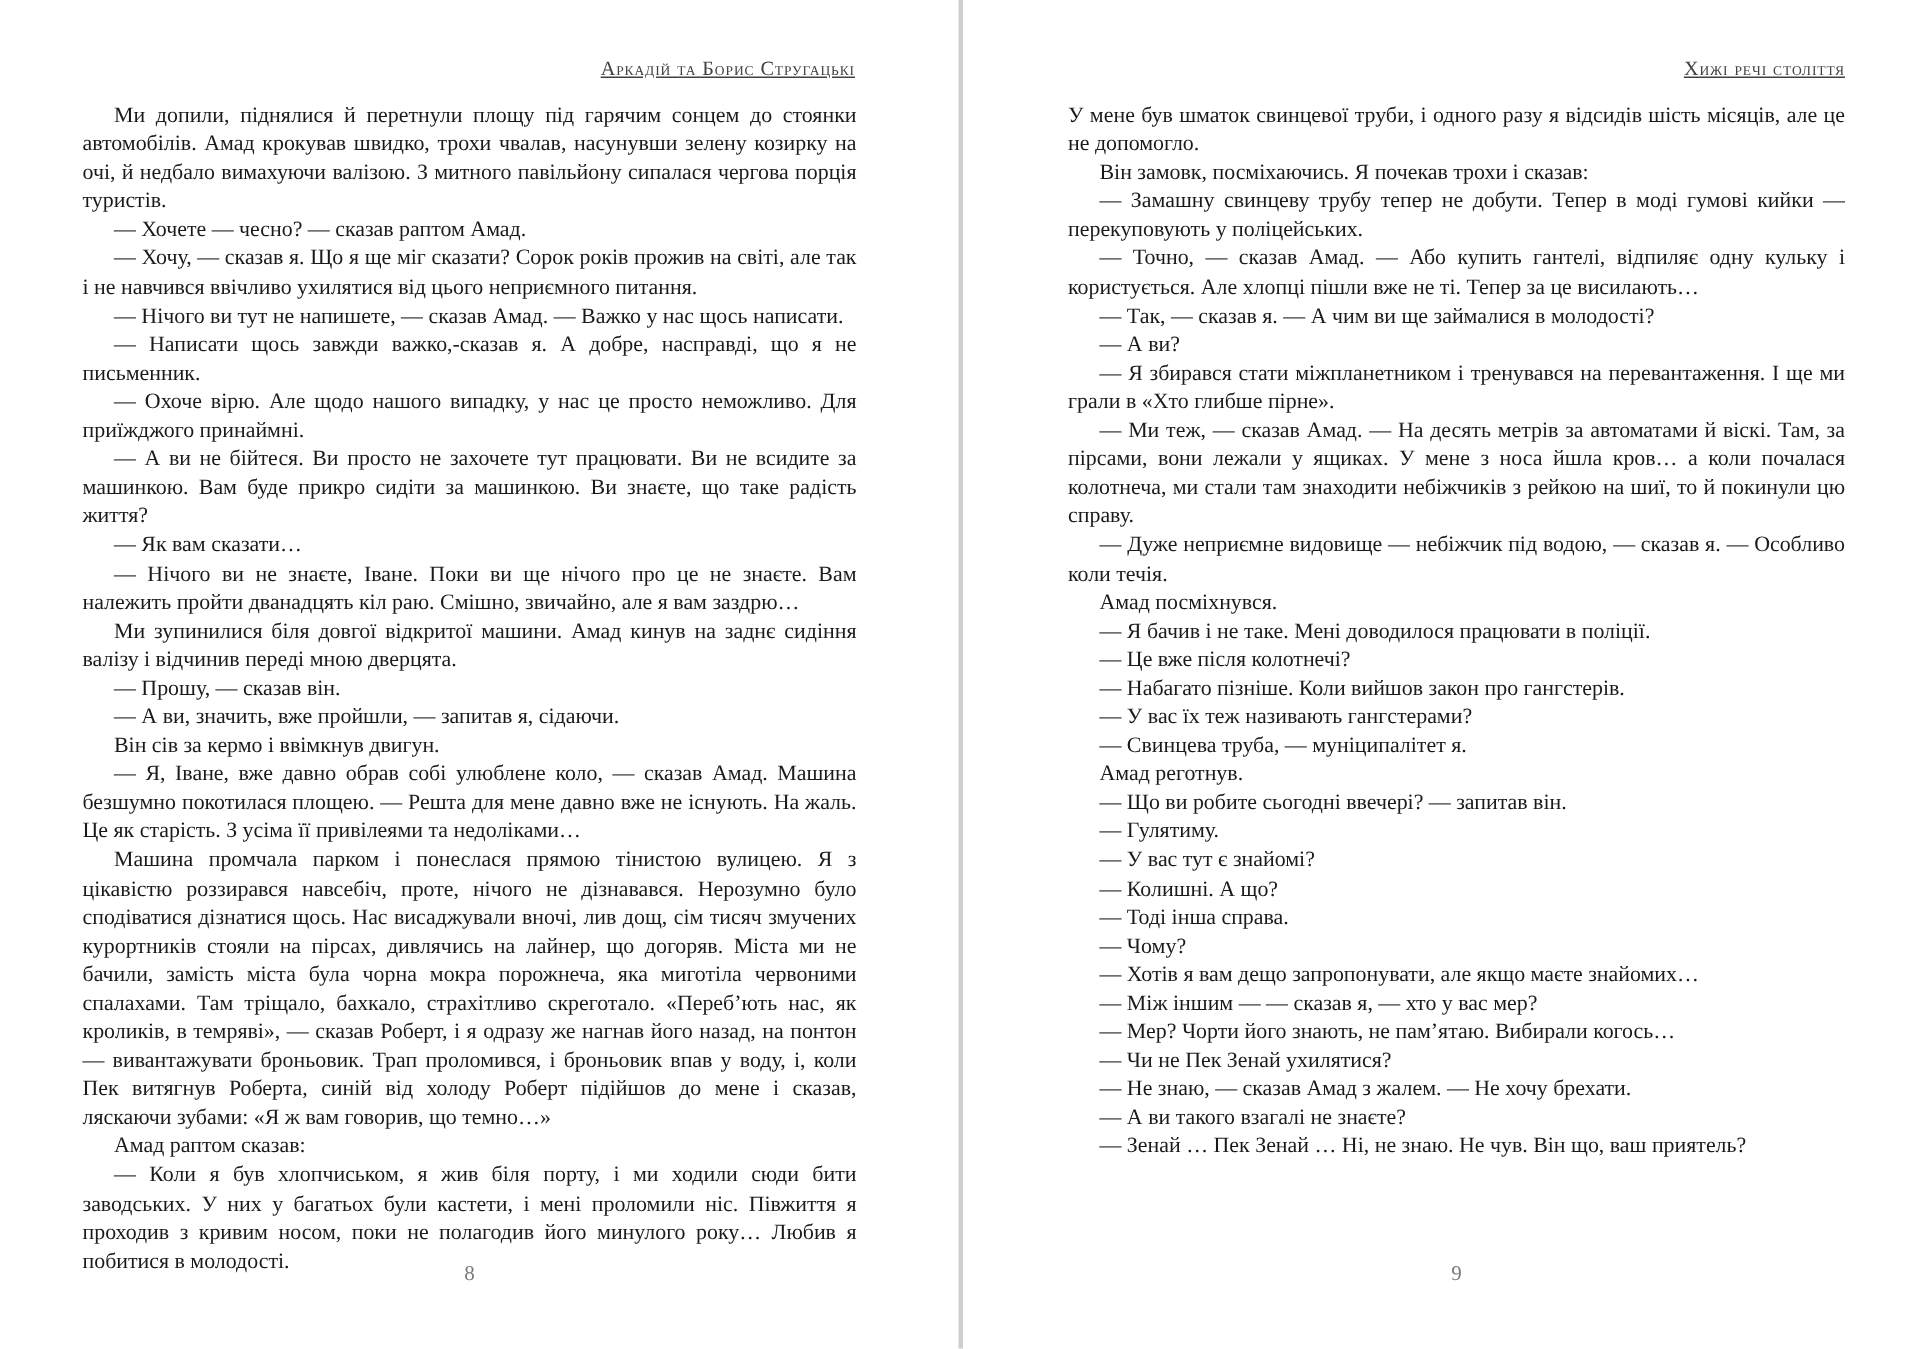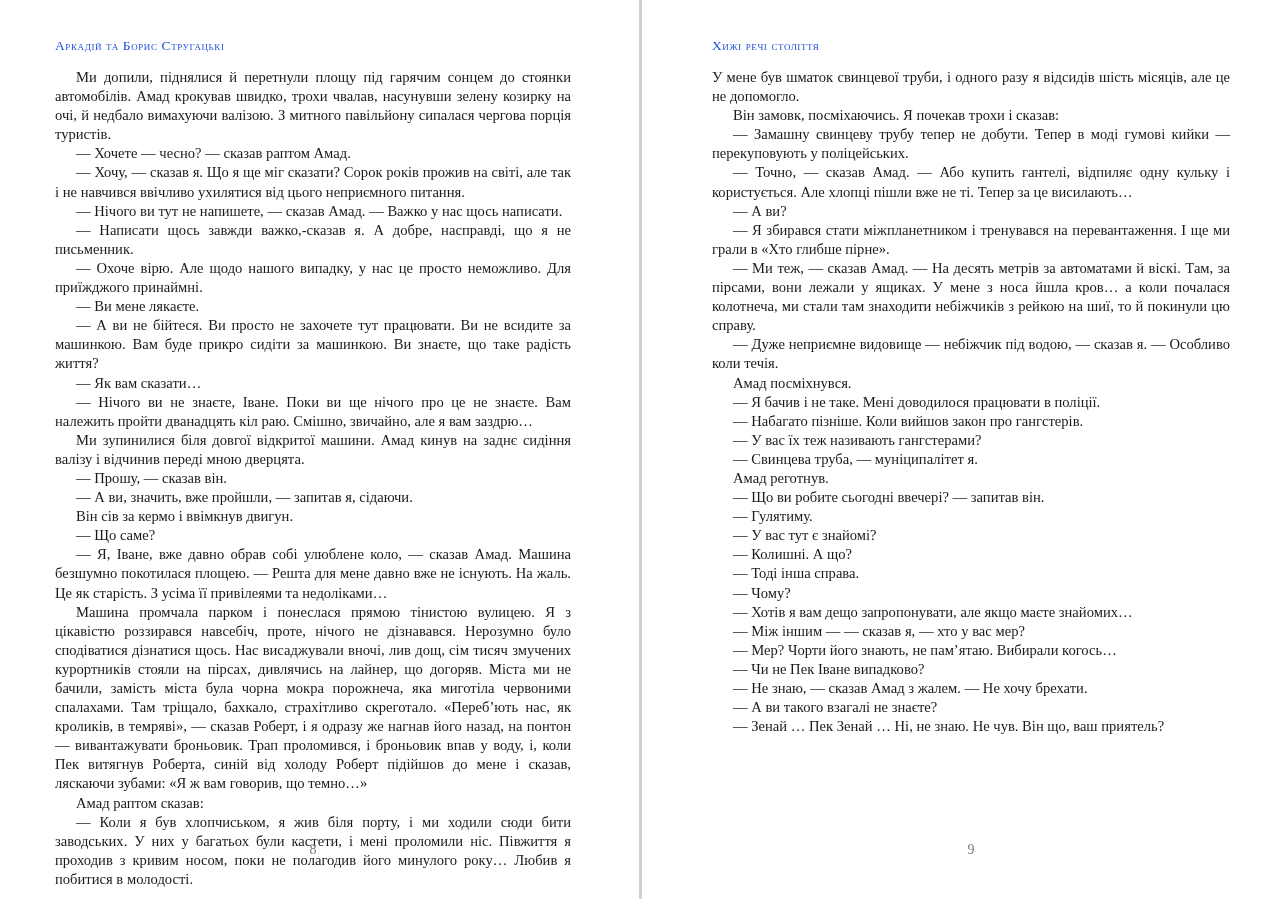--- a/index.html
+++ b/index.html
@@ -33,25 +33,26 @@
       height: 899px;
     }
     .page.left { left: 0; width: 639px; }
     .page.right { left: 642px; width: 540px; }
 
     .running-head {
       position: absolute;
       top: 38px;
       left: 0;
       right: 0;
-      text-align: left;
+      text-align: right;
       font-variant: small-caps;
       letter-spacing: 0.6px;
       font-size: 13.5px;
-      color: #1d4ed8;
+      color: #404040;
+      text-decoration: underline;
     }
     .page.left .running-head { left: 55px; width: 515px; right: auto; }
     .page.right .running-head { left: 70px; width: 518px; right: auto; }
 
     .body-text {
       position: absolute;
       top: 68px;
       font-size: 14.6px;
       line-height: 19.1px;
       text-align: justify;
@@ -87,66 +88,66 @@
 
   <div class="page left">
     <div class="running-head">Аркадій та Борис Стругацькі</div>
     <div class="body-text">
       <p>Ми допили, піднялися й перетнули площу під гарячим сонцем до стоянки автомобілів. Амад крокував швидко, трохи чвалав, насунувши зелену козирку на очі, й недбало вимахуючи валізою. З митного павільйону сипалася чергова порція туристів.</p>
       <p>— Хочете — чесно? — сказав раптом Амад.</p>
       <p>— Хочу, — сказав я. Що я ще міг сказати? Сорок років прожив на світі, але так і не навчився ввічливо ухилятися від цього неприємного питання.</p>
       <p>— Нічого ви тут не напишете, — сказав Амад. — Важко у нас щось написати.</p>
       <p>— Написати щось завжди важко,-сказав я. А добре, насправді, що я не письменник.</p>
       <p>— Охоче вірю. Але щодо нашого випадку, у нас це просто неможливо. Для приїжджого принаймні.</p>
-      <p>— Ви мене лякаєте.</p>
       <p>— А ви не бійтеся. Ви просто не захочете тут працювати. Ви не всидите за машинкою. Вам буде прикро сидіти за машинкою. Ви знаєте, що таке радість життя?</p>
       <p>— Як вам сказати…</p>
       <p>— Нічого ви не знаєте, Іване. Поки ви ще нічого про це не знаєте. Вам належить пройти дванадцять кіл раю. Смішно, звичайно, але я вам заздрю…</p>
       <p>Ми зупинилися біля довгої відкритої машини. Амад кинув на заднє сидіння валізу і відчинив переді мною дверцята.</p>
       <p>— Прошу, — сказав він.</p>
       <p>— А ви, значить, вже пройшли, — запитав я, сідаючи.</p>
       <p>Він сів за кермо і ввімкнув двигун.</p>
-      <p>— Що саме?</p>
       <p>— Я, Іване, вже давно обрав собі улюблене коло, — сказав Амад. Машина безшумно покотилася площею. — Решта для мене давно вже не існують. На жаль. Це як старість. З усіма її привілеями та недоліками…</p>
       <p>Машина промчала парком і понеслася прямою тінистою вулицею. Я з цікавістю роззирався навсебіч, проте, нічого не дізнавався. Нерозумно було сподіватися дізнатися щось. Нас висаджували вночі, лив дощ, сім тисяч змучених курортників стояли на пірсах, дивлячись на лайнер, що догоряв. Міста ми не бачили, замість міста була чорна мокра порожнеча, яка миготіла червоними спалахами. Там тріщало, бахкало, страхітливо скреготало. «Переб’ють нас, як кроликів, в темряві», — сказав Роберт, і я одразу же нагнав його назад, на понтон — вивантажувати броньовик. Трап проломився, і броньовик впав у воду, і, коли Пек витягнув Роберта, синій від холоду Роберт підійшов до мене і сказав, ляскаючи зубами: «Я ж вам говорив, що темно…»</p>
       <p>Амад раптом сказав:</p>
       <p>— Коли я був хлопчиськом, я жив біля порту, і ми ходили сюди бити заводських. У них у багатьох були кастети, і мені проломили ніс. Півжиття я проходив з кривим носом, поки не полагодив його минулого року… Любив я побитися в молодості.</p>
     </div>
     <div class="folio">8</div>
   </div>
 
   <div class="gutter"></div>
 
   <div class="page right">
     <div class="running-head">Хижі речі століття</div>
     <div class="body-text">
       <p class="noindent">У мене був шматок свинцевої труби, і одного разу я відсидів шість місяців, але це не допомогло.</p>
       <p>Він замовк, посміхаючись. Я почекав трохи і сказав:</p>
       <p>— Замашну свинцеву трубу тепер не добути. Тепер в моді гумові кийки — перекуповують у поліцейських.</p>
       <p>— Точно, — сказав Амад. — Або купить гантелі, відпиляє одну кульку і користується. Але хлопці пішли вже не ті. Тепер за це висилають…</p>
+      <p>— Так, — сказав я. — А чим ви ще займалися в молодості?</p>
       <p>— А ви?</p>
       <p>— Я збирався стати міжпланетником і тренувався на перевантаження. І ще ми грали в «Хто глибше пірне».</p>
       <p>— Ми теж, — сказав Амад. — На десять метрів за автоматами й віскі. Там, за пірсами, вони лежали у ящиках. У мене з носа йшла кров… а коли почалася колотнеча, ми стали там знаходити небіжчиків з рейкою на шиї, то й покинули цю справу.</p>
       <p>— Дуже неприємне видовище — небіжчик під водою, — сказав я. — Особливо коли течія.</p>
       <p>Амад посміхнувся.</p>
       <p>— Я бачив і не таке. Мені доводилося працювати в поліції.</p>
+      <p>— Це вже після колотнечі?</p>
       <p>— Набагато пізніше. Коли вийшов закон про гангстерів.</p>
       <p>— У вас їх теж називають гангстерами?</p>
       <p>— Свинцева труба, — муніципалітет я.</p>
       <p>Амад реготнув.</p>
       <p>— Що ви робите сьогодні ввечері? — запитав він.</p>
       <p>— Гулятиму.</p>
       <p>— У вас тут є знайомі?</p>
       <p>— Колишні. А що?</p>
       <p>— Тоді інша справа.</p>
       <p>— Чому?</p>
       <p>— Хотів я вам дещо запропонувати, але якщо маєте знайомих…</p>
       <p>— Між іншим — — сказав я, — хто у вас мер?</p>
       <p>— Мер? Чорти його знають, не пам’ятаю. Вибирали когось…</p>
-      <p>— Чи не Пек Іване випадково?</p>
+      <p>— Чи не Пек Зенай ухилятися?</p>
       <p>— Не знаю, — сказав Амад з жалем. — Не хочу брехати.</p>
       <p>— А ви такого взагалі не знаєте?</p>
       <p>— Зенай … Пек Зенай … Ні, не знаю. Не чув. Він що, ваш приятель?</p>
     </div>
     <div class="folio">9</div>
   </div>
 
 </div>
 
 </body></html>

